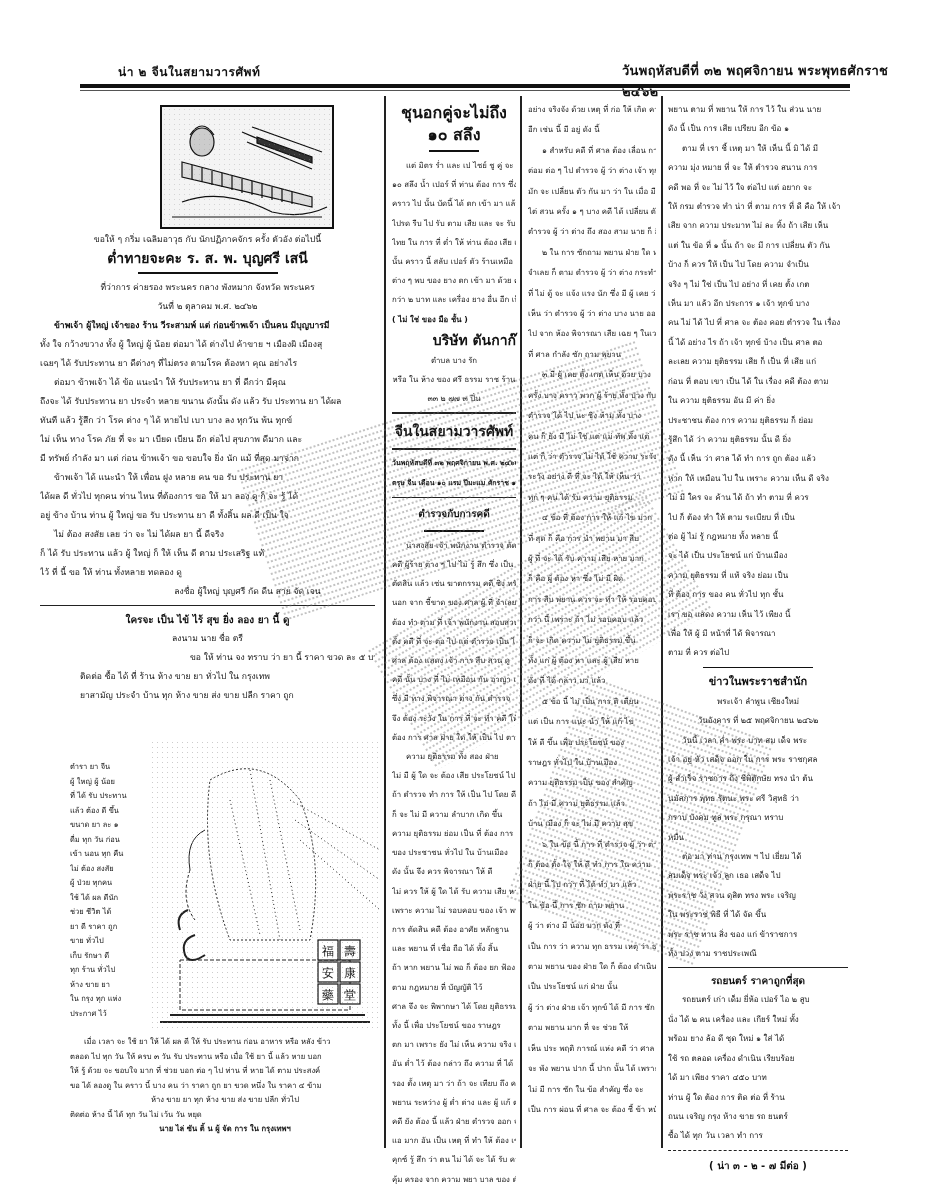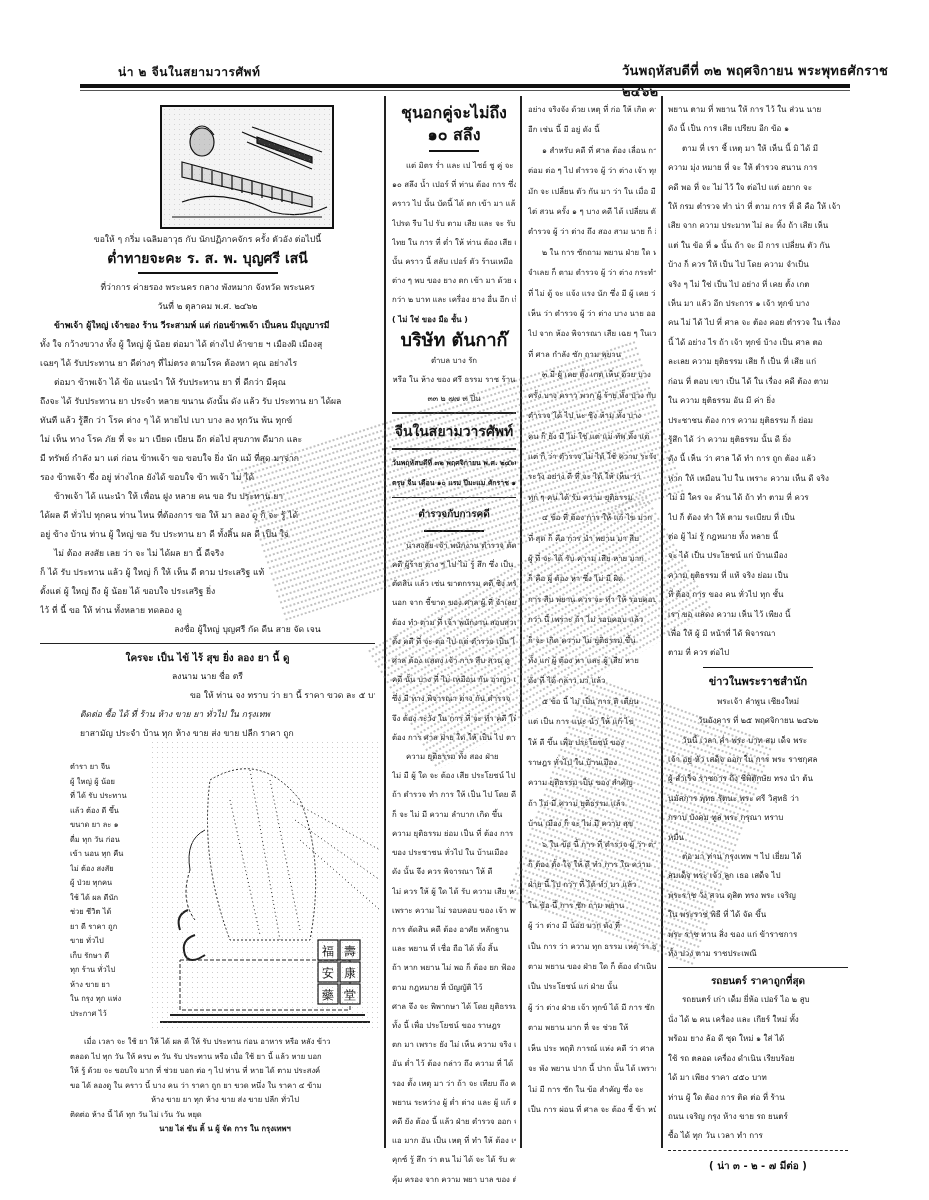--- a/index.html
+++ b/index.html
@@ -60,34 +60,32 @@
     <p class="center">ที่ว่าการ ค่ายรอง พระนคร กลาง พังหมาก จังหวัด พระนคร</p>
     <p class="center">วันที่ ๒ ตุลาคม พ.ศ. ๒๔๖๒</p>
     <p class="indent bold">ข้าพเจ้า ผู้ใหญ่ เจ้าของ ร้าน วีระสามพ์ แต่ ก่อนข้าพเจ้า เป็นคน มีบุญบารมี</p>
     <p>ทั้ง ใจ กว้างขวาง ทั้ง ผู้ ใหญ่ ผู้ น้อย ต่อมา ได้ ต่างไป ค้าขาย ฯ เมืองผิ เมืองสุ</p>
     <p>เฉยๆ ได้ รับประทาน ยา ดีต่างๆ ที่ไม่ตรง ตามโรค ต้องหา คุณ อย่างไร</p>
     <p class="indent">ต่อมา ข้าพเจ้า ได้ ข้อ แนะนำ ให้ รับประทาน ยา ที่ ดีกว่า มีคุณ</p>
     <p>ถึงจะ ได้ รับประทาน ยา ประจำ หลาย ขนาน ดังนั้น ดัง แล้ว รับ ประทาน ยา ได้ผล</p>
     <p>ทันที แล้ว รู้สึก ว่า โรค ต่าง ๆ ได้ หายไป เบา บาง ลง ทุกวัน พ้น ทุกข์</p>
     <p>ไม่ เห็น ทาง โรค ภัย ที่ จะ มา เบียด เบียน อีก ต่อไป สุขภาพ ดีมาก และ</p>
     <p>มี ทรัพย์ กำลัง มา แต่ ก่อน ข้าพเจ้า ขอ ขอบใจ ยิ่ง นัก แม้ ที่สุด มาจาก</p>
-    <p>รอง ข้าพเจ้า ซึ่ง อยู่ ห่างไกล ยังได้ ขอบใจ ข้า พเจ้า ไม่ ได้</p>
     <p class="indent">ข้าพเจ้า ได้ แนะนำ ให้ เพื่อน ฝูง หลาย คน ขอ รับ ประทาน ยา</p>
     <p>ได้ผล ดี ทั่วไป ทุกคน ท่าน ไหน ที่ต้องการ ขอ ให้ มา ลอง ดู ก็ จะ รู้ ได้</p>
     <p>อยู่ ข้าง บ้าน ท่าน ผู้ ใหญ่ ขอ รับ ประทาน ยา ดี ทั้งสิ้น ผล ดี เป็น ใจ</p>
     <p class="indent">ไม่ ต้อง สงสัย เลย ว่า จะ ไม่ ได้ผล ยา นี้ ดีจริง</p>
     <p>ก็ ได้ รับ ประทาน แล้ว ผู้ ใหญ่ ก็ ให้ เห็น ดี ตาม ประเสริฐ แท้</p>
-    <p>ตั้งแต่ ผู้ ใหญ่ ถึง ผู้ น้อย ได้ ขอบใจ ประเสริฐ ยิ่ง</p>
     <p>ไว้ ที่ นี้ ขอ ให้ ท่าน ทั้งหลาย ทดลอง ดู</p>
     <p class="center" style="padding-left:80px;">ลงชื่อ ผู้ใหญ่ บุญศรี กัด ดีน สาย จัด เจน</p>
     <div class="hr"></div>
     <p class="center bold" style="font-size:10px;">ใครจะ เป็น ไข้ ไร้ สุข ยิ่ง ลอง ยา นี้ ดู</p>
     <p class="center">ลงนาม นาย ชื่อ ตรี</p>
     <p style="padding-left:150px;">ขอ ให้ ท่าน จง ทราบ ว่า ยา นี้ ราคา ขวด ละ ๕ บาท</p>
-    <p style="padding-left:40px;font-style:italic;">ติดต่อ ซื้อ ได้ ที่ ร้าน ห้าง ขาย ยา ทั่วไป ใน กรุงเทพ</p>
+    <p style="padding-left:40px;">ติดต่อ ซื้อ ได้ ที่ ร้าน ห้าง ขาย ยา ทั่วไป ใน กรุงเทพ</p>
     <p style="padding-left:40px;">ยาสามัญ ประจำ บ้าน ทุก ห้าง ขาย ส่ง ขาย ปลีก ราคา ถูก</p>
   </div>
 
   <div class="col" style="left:70px;top:760px;width:80px;font-size:7.5px;line-height:14.5px;">
     <p>ตำรา ยา จีน</p>
     <p>ผู้ ใหญ่ ผู้ น้อย</p>
     <p>ที่ ได้ รับ ประทาน</p>
     <p>แล้ว ต้อง ดี ขึ้น</p>
     <p>ขนาด ยา ละ ๑</p>
     <p>ดื่ม ทุก วัน ก่อน</p>
@@ -151,21 +149,21 @@
     <div class="small-rule" style="width:50px;"></div>
     <p class="indent">แต่ มิตร ร่ำ และ เป ไชย์ ชู คู่ จะ ต่ำ กว่า</p>
     <p>๑๐ สลึง น้ำ เปอร์ ที่ ท่าน ต้อง การ ซึ่ง ขาด</p>
     <p>คราว ไป นั้น บัดนี้ ได้ ตก เข้า มา แล้ว</p>
     <p>ไปรด รีบ ไป รับ ตาม เสีย และ จะ รับ ทาน</p>
     <p>ไทย ใน การ ที่ ต่ำ ให้ ท่าน ต้อง เสีย เวลา ไป</p>
     <p>นั้น คราว นี้ สลับ เปอร์ ตัว ร้านเหมือ ถึง</p>
     <p>ต่าง ๆ พบ ของ ยาง ตก เข้า มา ด้วย คู่ จะ ใน</p>
     <p>กว่า ๒ บาท และ เครื่อง ยาง อื่น อีก เป็น</p>
     <p class="bold">( ไม่ ใช่ ของ มือ ชั้น )</p>
-    <div class="headline" style="font-size:18px;line-height:22px;">บริษัท ตันกาก๊</div>
+    <div class="headline" style="font-size:14px;line-height:22px;text-align:right;">บริษัท ตันกาก๊</div>
     <p class="center">ตำบล บาง รัก</p>
     <p class="center">หรือ ใน ห้าง ของ ศรี ธรรม ราช ร้าน</p>
     <p class="center">๓๓ ๒ ๗๗ ๓ ปิ่น</p>
     <div class="hr" style="height:2px;"></div>
     <div class="headline" style="font-size:14px;line-height:26px;">จีนในสยามวารศัพท์</div>
     <div class="hr" style="height:2px;"></div>
     <p class="center bold" style="font-size:7px;">วันพฤหัสบดีที่ ๓๒ พฤศจิกายน พ.ศ. ๒๔๖๒</p>
     <p class="center bold" style="font-size:7px;">ตรุษ จีน เดือน ๑๐ แรม ปีมะแม ศักราช ๑๒๘๑</p>
     <div class="hr"></div>
     <div class="headline" style="font-size:10px;line-height:24px;">ตำรวจกับการคดี</div>

